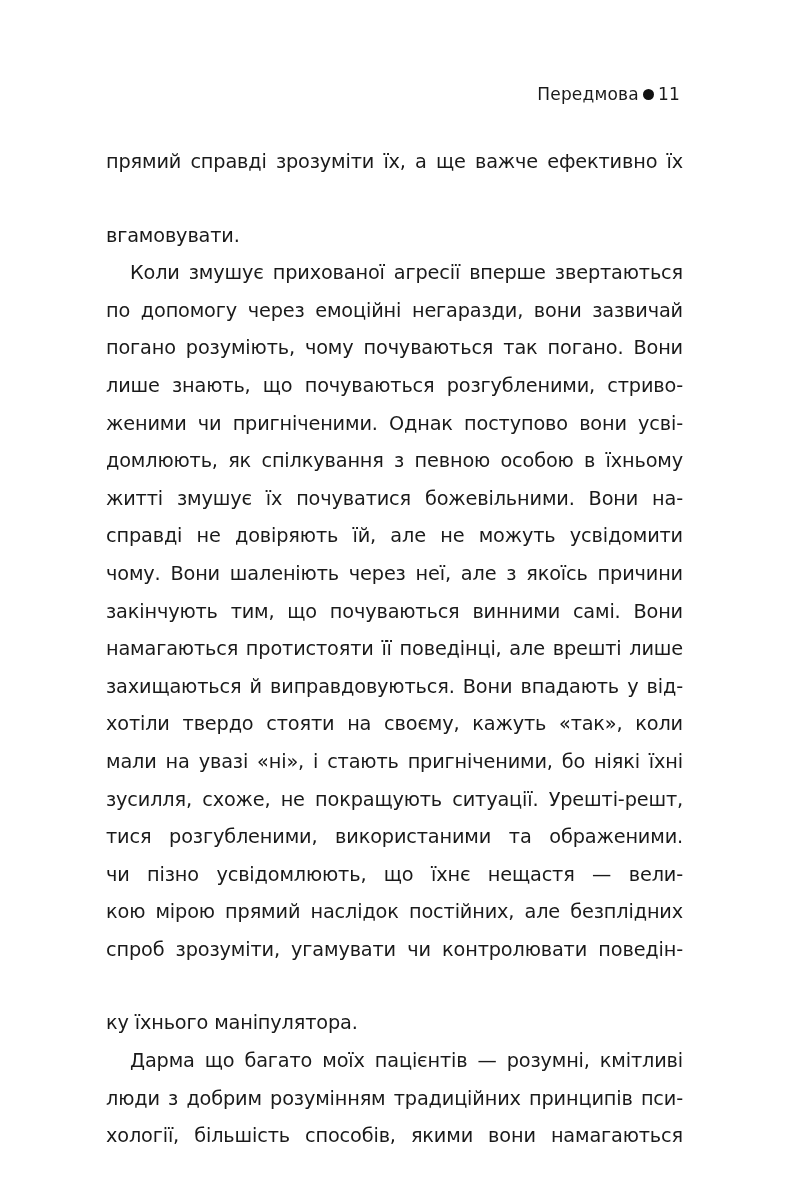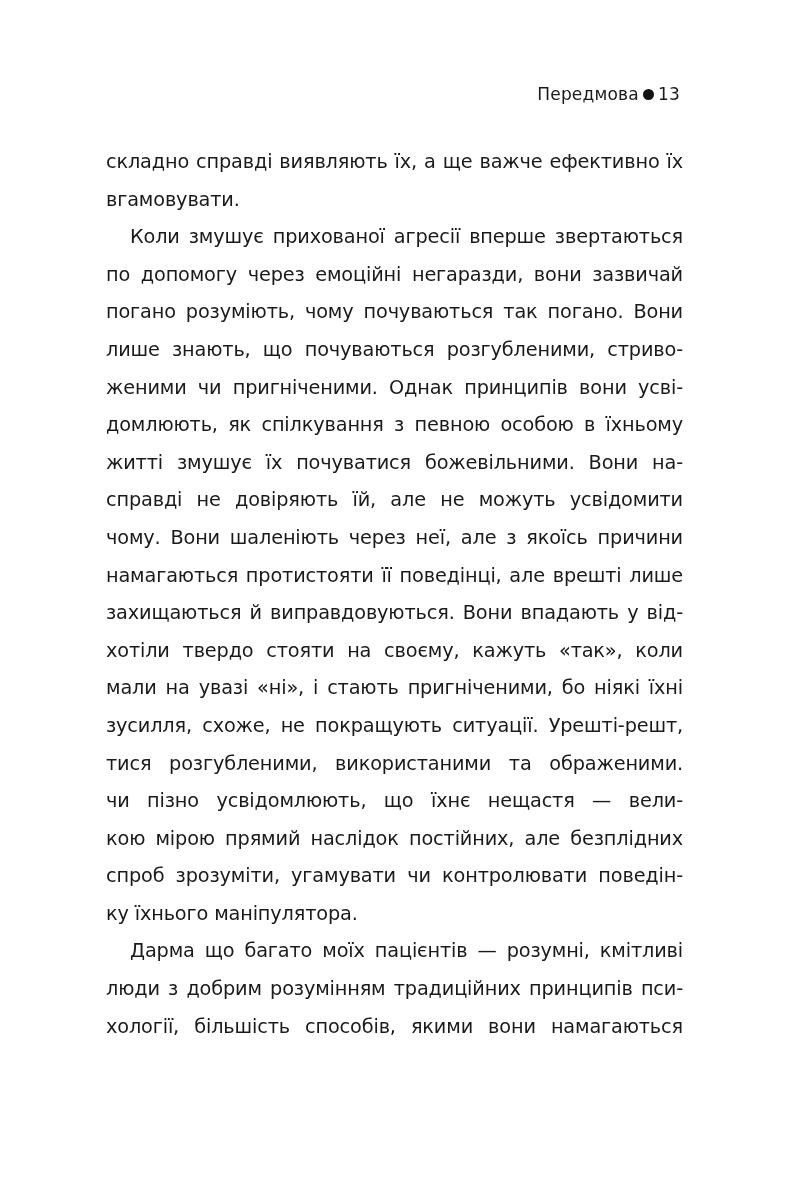--- a/index.html
+++ b/index.html
@@ -43,46 +43,48 @@
       height: 37.6px;
       line-height: 37.6px;
       font-size: 19.3px;
       white-space: nowrap;
       text-align: justify;
       text-align-last: justify;
       letter-spacing: -0.15px;
     }
     .line.last {
       text-align-last: left;
+      margin-top: 36px;
     }
     .line.indent {
       padding-left: 24px;
     }
   </style>
 </head>
 <body>
 
 <div class="running-head">
   <span>Передмова</span>
   <span class="dot"></span>
-  <span>13</span>
+  <span>11</span>
 </div>
 
 <div class="text-block">
-  <div class="line">складно справді виявляють їх, а ще важче ефективно їх</div>
+  <div class="line">прямий справді зрозуміти їх, а ще важче ефективно їх</div>
   <div class="line last">вгамовувати.</div>
   <div class="line indent">Коли змушує прихованої агресії вперше звертаються</div>
   <div class="line">по допомогу через емоційні негаразди, вони зазвичай</div>
   <div class="line">погано розуміють, чому почуваються так погано. Вони</div>
   <div class="line">лише знають, що почуваються розгубленими, стриво-</div>
-  <div class="line">женими чи пригніченими. Однак принципів вони усві-</div>
+  <div class="line">женими чи пригніченими. Однак поступово вони усві-</div>
   <div class="line">домлюють, як спілкування з певною особою в їхньому</div>
   <div class="line">житті змушує їх почуватися божевільними. Вони на-</div>
   <div class="line">справді не довіряють їй, але не можуть усвідомити</div>
   <div class="line">чому. Вони шаленіють через неї, але з якоїсь причини</div>
+  <div class="line">закінчують тим, що почуваються винними самі. Вони</div>
   <div class="line">намагаються протистояти її поведінці, але врешті лише</div>
   <div class="line">захищаються й виправдовуються. Вони впадають у від-</div>
   <div class="line">хотіли твердо стояти на своєму, кажуть «так», коли</div>
   <div class="line">мали на увазі «ні», і стають пригніченими, бо ніякі їхні</div>
   <div class="line">зусилля, схоже, не покращують ситуації. Урешті-решт,</div>
   <div class="line">тися розгубленими, використаними та ображеними.</div>
   <div class="line">чи пізно усвідомлюють, що їхнє нещастя — вели-</div>
   <div class="line">кою мірою прямий наслідок постійних, але безплідних</div>
   <div class="line">спроб зрозуміти, угамувати чи контролювати поведін-</div>
   <div class="line last">ку їхнього маніпулятора.</div>

